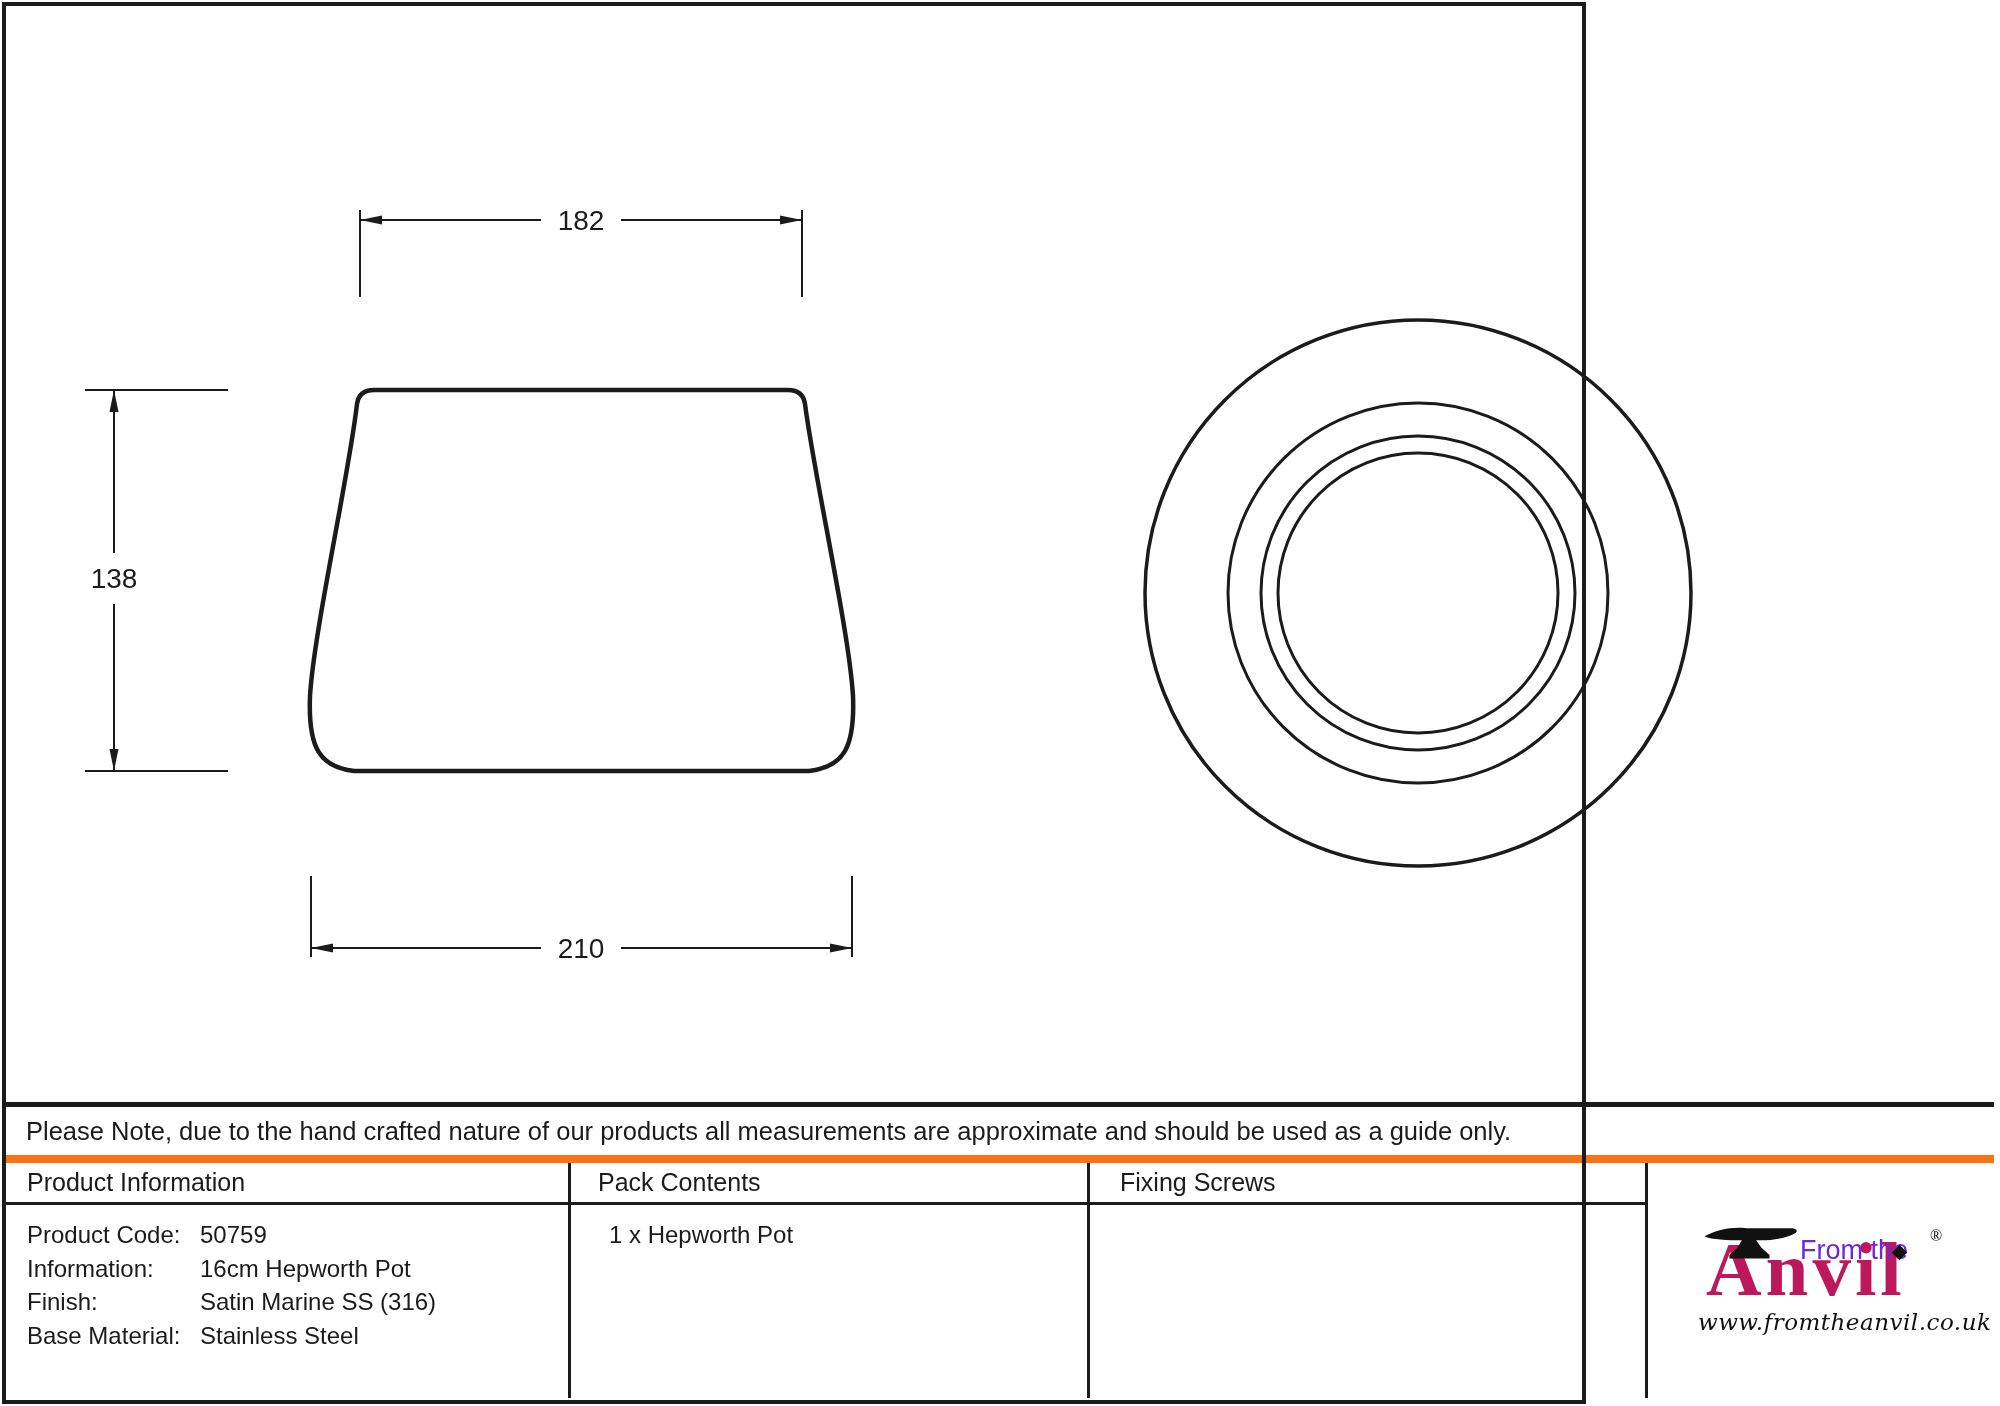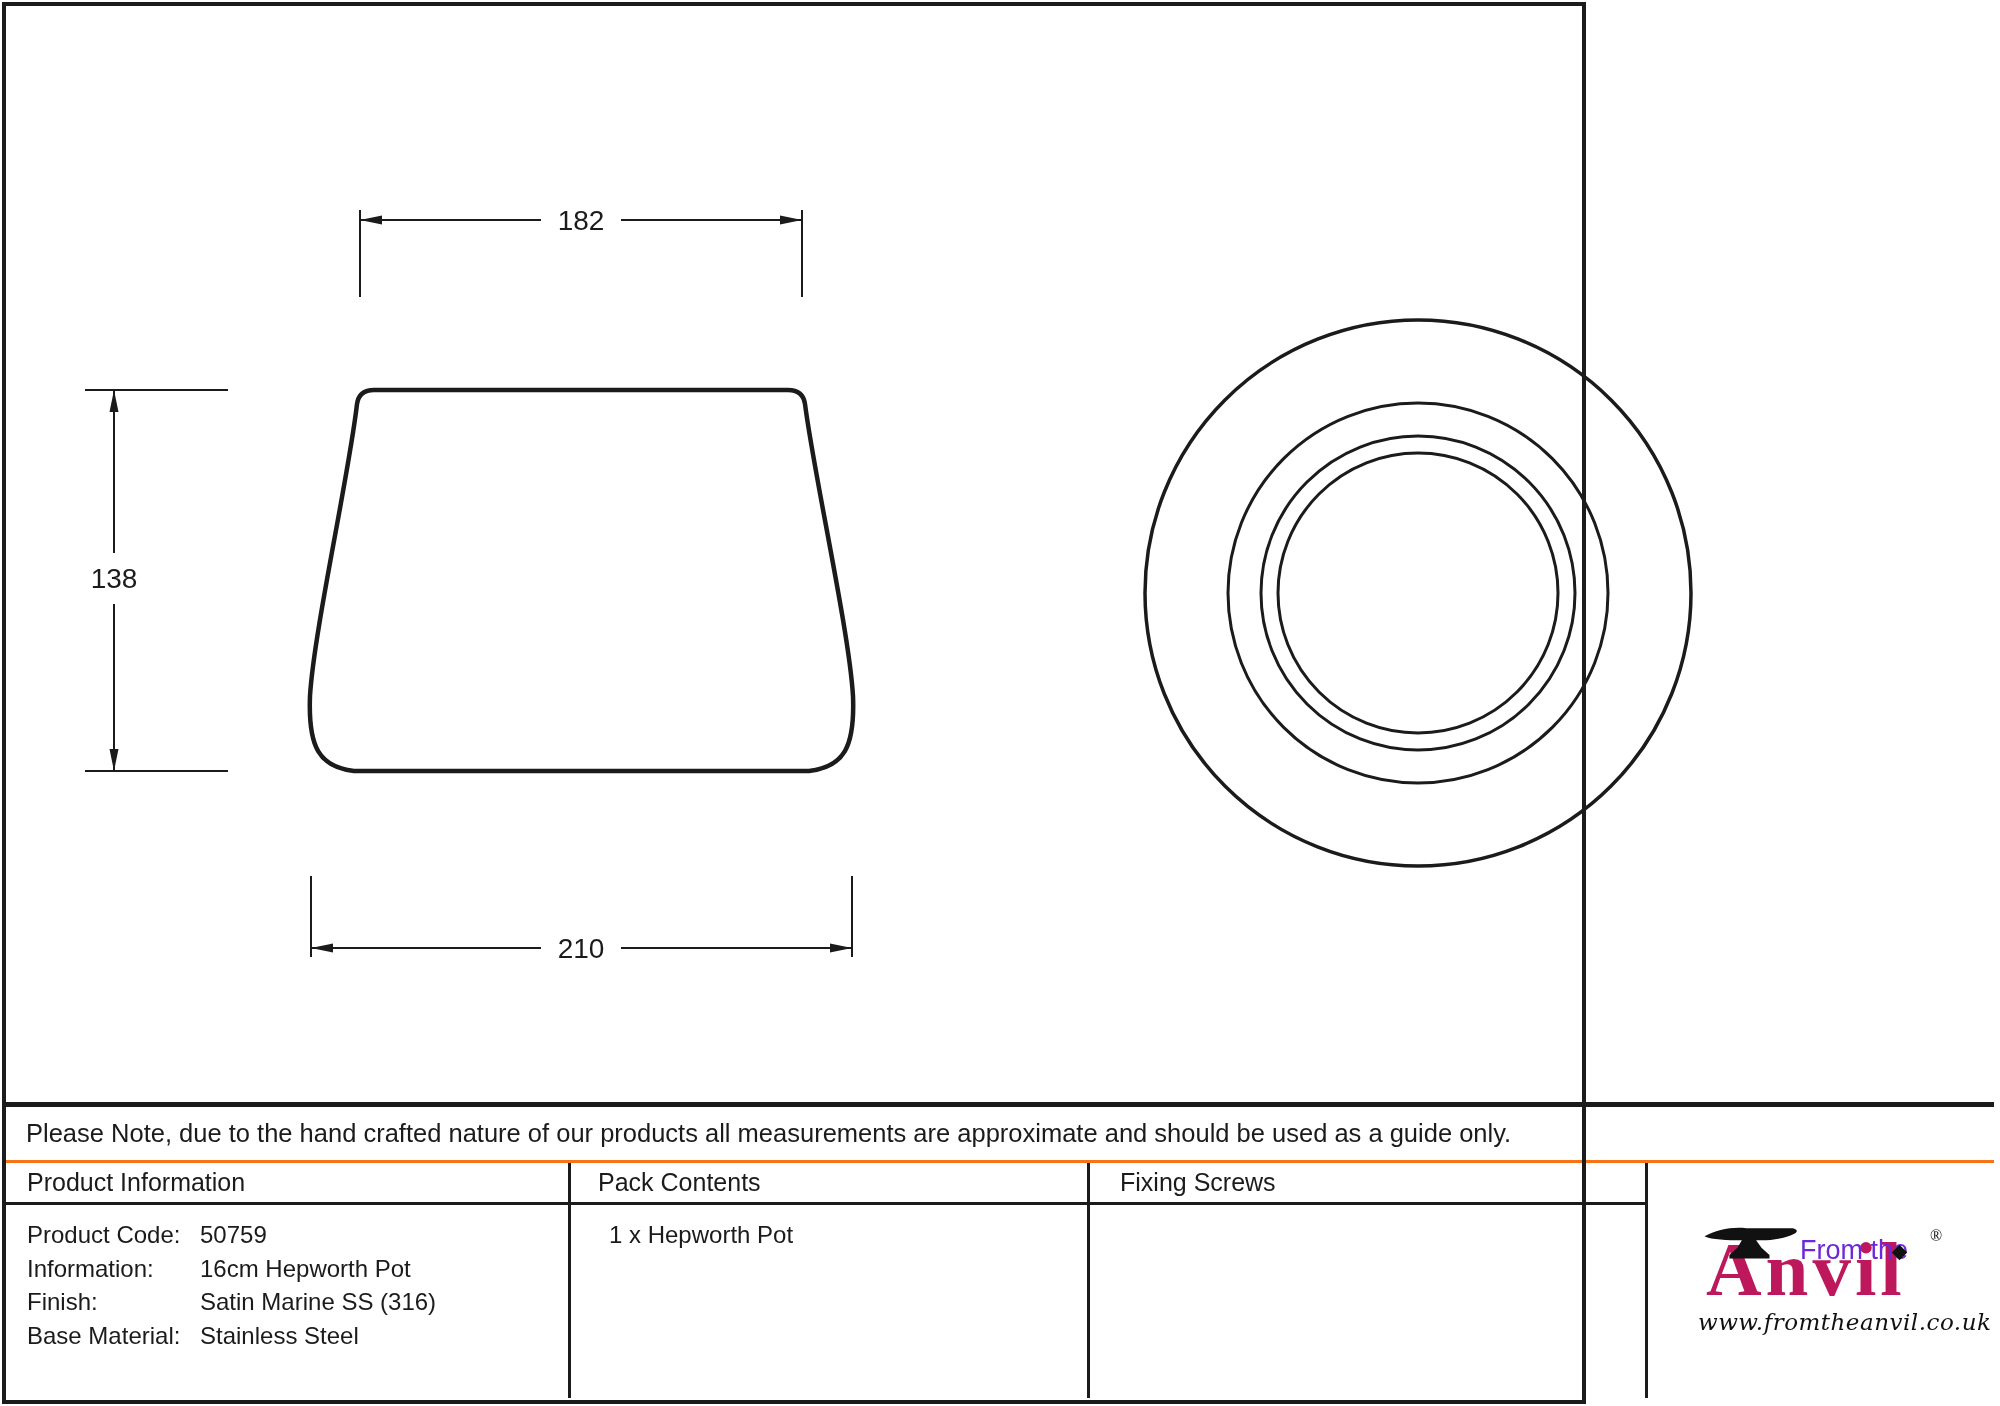--- a/index.html
+++ b/index.html
@@ -41,21 +41,21 @@
   }
   
   .note-bar {
     position: absolute;
     left: 6px;
     top: 1102px;
     width: 1988px;
     height: 61px;
     box-sizing: border-box;
     border-top: 5px solid #1b1b1b;
-    border-bottom: 3px solid #f97316;
+    border-bottom: 8px solid #f97316;
     display: flex;
     align-items: center;
     padding-left: 20px;
     font-size: 25.5px;
   }
   
   .info-table {
     position: absolute;
     left: 6px;
     top: 1163px;

